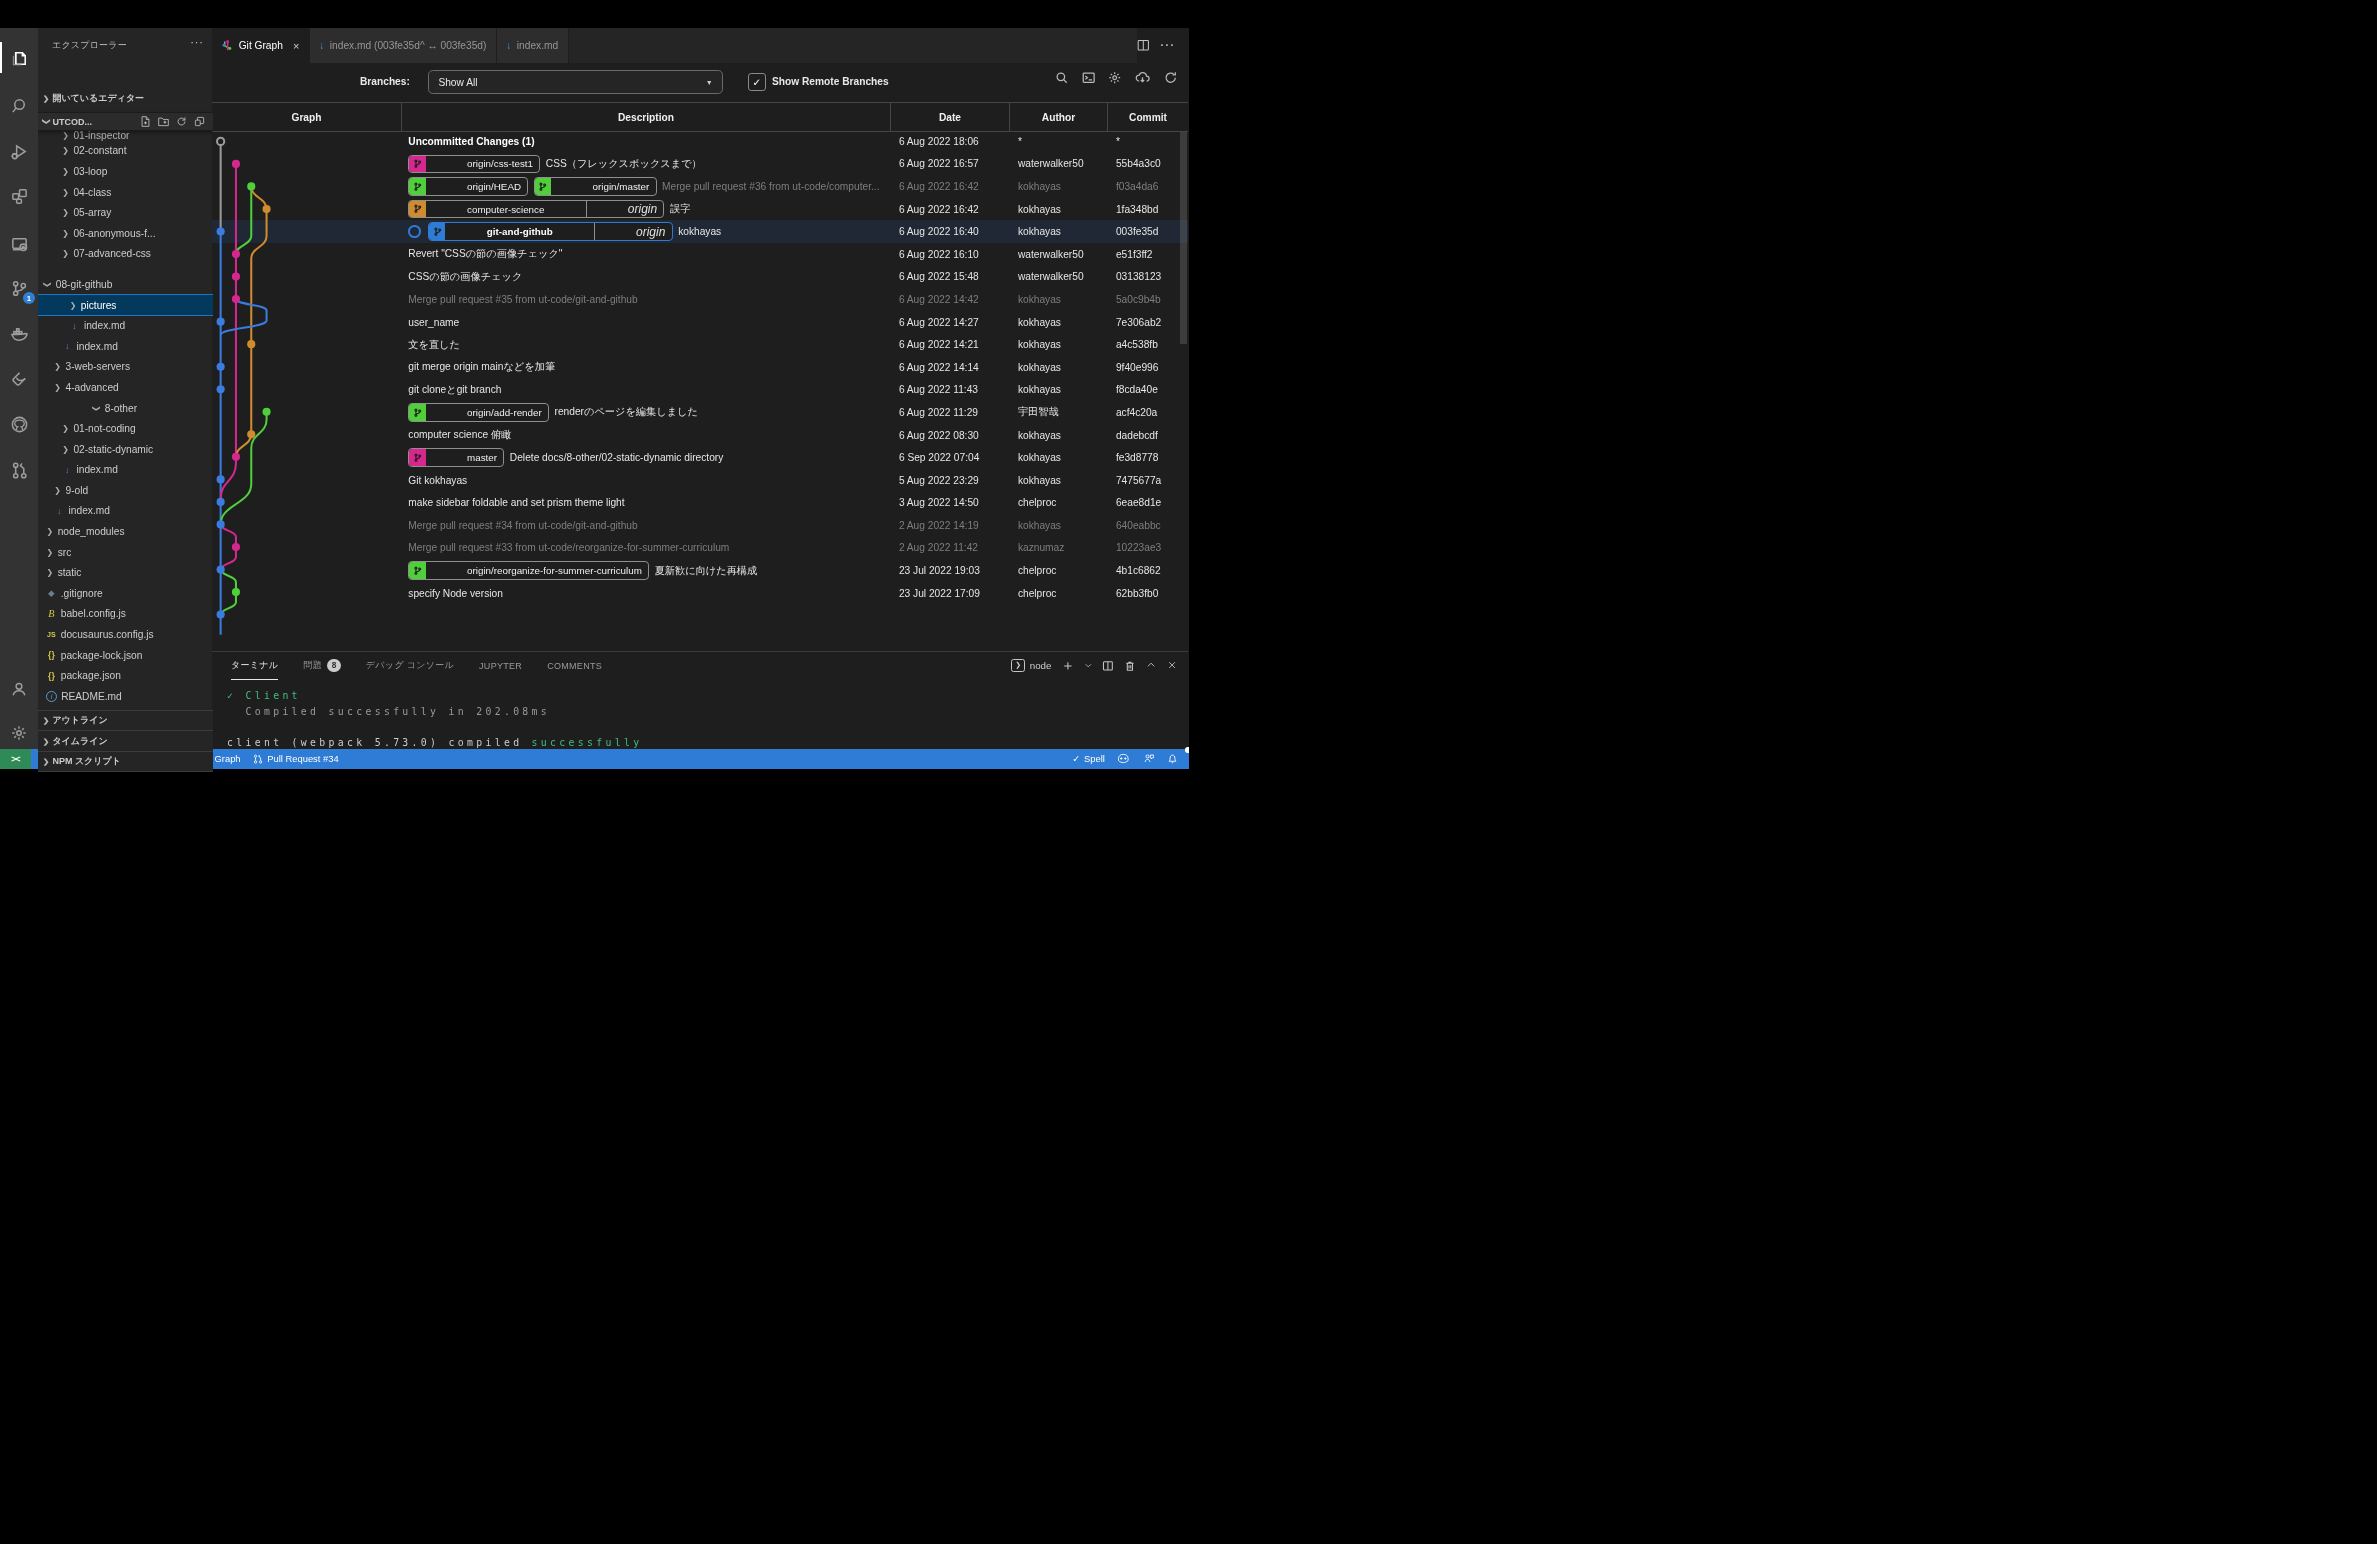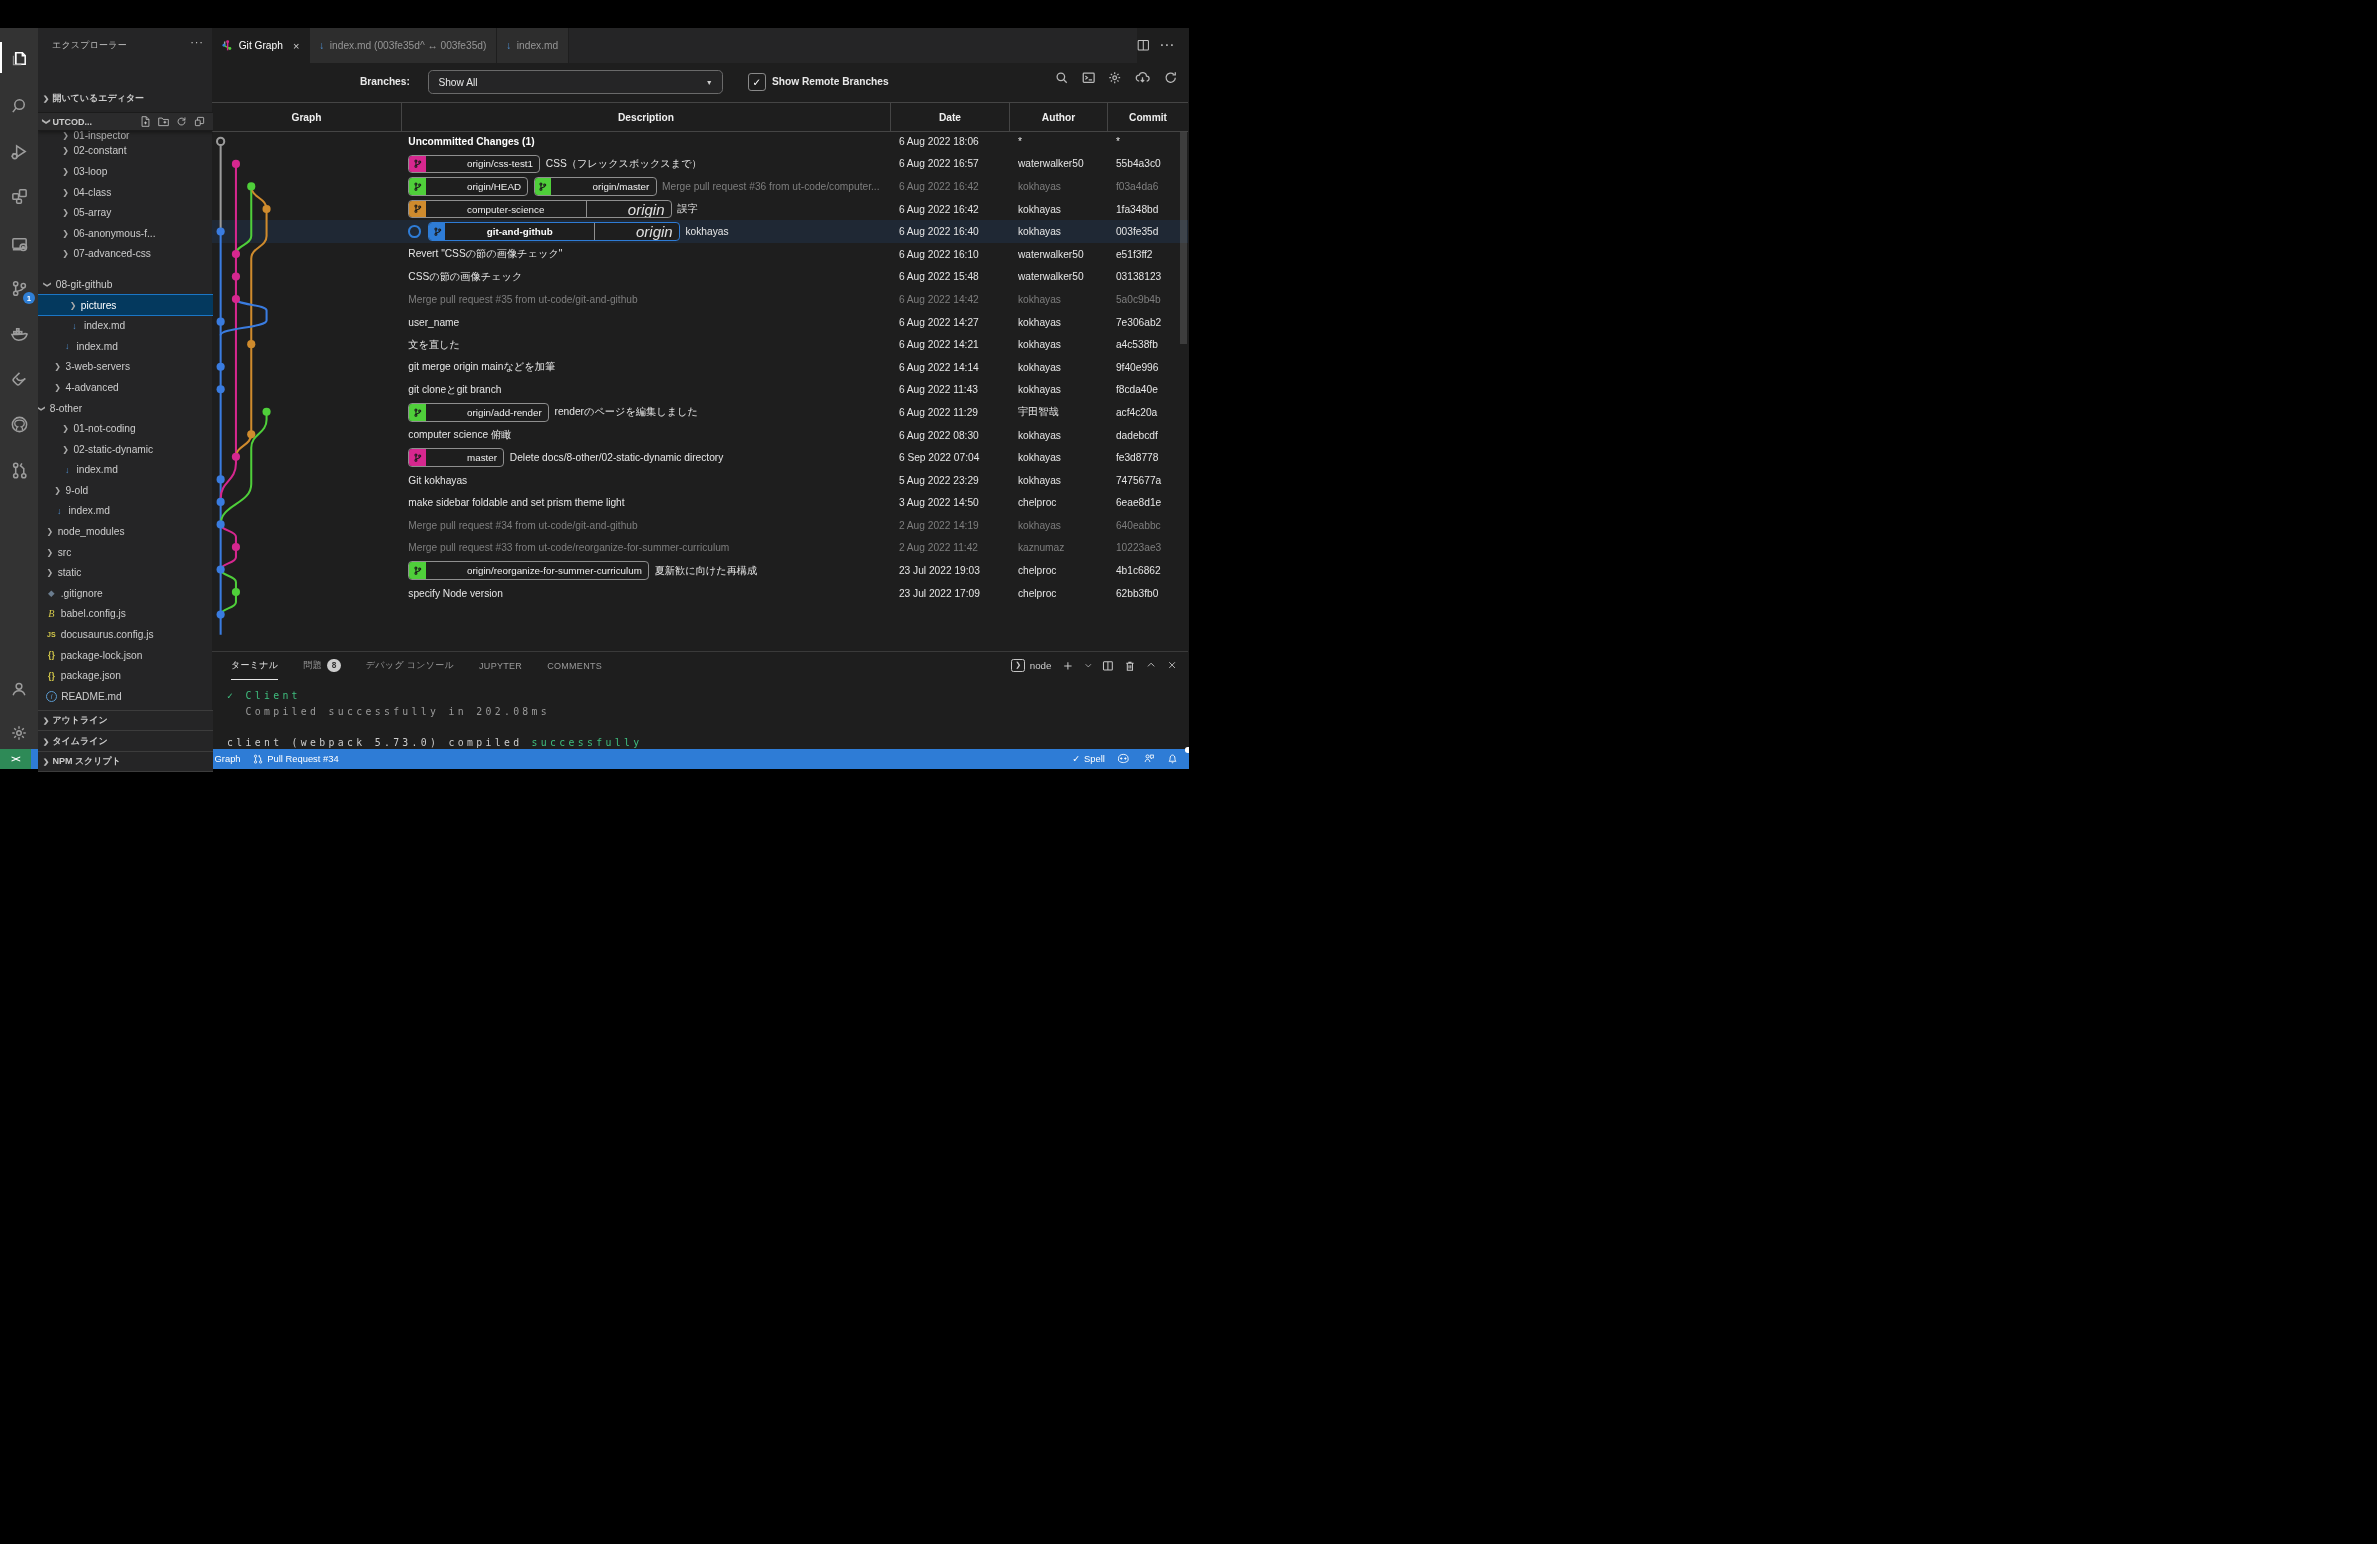--- a/index.html
+++ b/index.html
@@ -67,21 +67,21 @@
   .c-desc{width:489px;margin-left:190px;padding-left:6.3px;color:#e6e6e6;}
   .c-date{width:119px;padding-left:7.9px;color:#e6e6e6;}
   .c-auth{width:98px;padding-left:7.9px;color:#e6e6e6;}
   .c-com{width:80px;padding-left:7.9px;color:#e6e6e6;}
   .grow.muted .mtxt{color:#7e7e7e;}
   .grow .bold{font-weight:bold;color:#fff;}
   .chip{display:inline-flex;align-items:center;height:16.5px;border:0.8px solid #8f8f8f;border-radius:3.9px;overflow:hidden;background:#1e1e1e;flex:none;gap:35px;}
   .chip .seg-icon{width:16.5px;height:16.5px;display:flex;align-items:center;justify-content:center;}
   .chip .seg-label{padding:0 6.3px;color:#f0f0f0;font-size:9.8px;}
   .chip .seg-div{width:0.8px;height:16.5px;background:#8f8f8f;}
-  .chip .seg-label2{padding:0 6.3px;color:#e0e0e0;font-size:15px;font-style:italic;}
+  .chip .seg-label2{padding:0 6.3px;color:#e0e0e0;font-size:12px;font-style:italic;}
   .chip.sel{border:1.6px solid #2e7cd6;}
   .chip.sel .seg-label{font-weight:bold;color:#fff;}
   .ring{width:8.6px;height:8.6px;border-radius:50%;border:2px solid #2e7cd6;flex:none;margin-right:1.6px;}
   #graphsvg{position:absolute;left:0;top:102px;}
   #tb-scroll{position:absolute;right:0.8px;top:104px;width:7px;height:212px;background:rgba(121,121,121,.35);}
   
   #panel{left:212px;top:651px;width:976px;height:98px;background:#1e1e1e;border-top:0.8px solid #3a3a3a;}
   .ptabs{position:absolute;left:19px;top:0;height:27px;display:flex;align-items:center;gap:25px;font-size:9px;color:#9a9a9a;letter-spacing:0.3px;}
   .ptab{display:flex;align-items:center;gap:5.5px;height:27px;}
   .ptab.active{color:#e7e7e7;border-bottom:0.8px solid #e7e7e7;}
@@ -275,21 +275,21 @@
           <span>index.md</span>
         </div>
         <div class="trow" style="padding-left: 15.7px;">
           <span class="chev">❯</span>
           <span>3-web-servers</span>
         </div>
         <div class="trow" style="padding-left: 15.7px;">
           <span class="chev">❯</span>
           <span>4-advanced</span>
         </div>
-        <div class="trow" style="padding-left: 0;">
+        <div class="trow" style="padding-left: 7px; margin-left: 48px;">
           <span class="chev" style="display:inline-block;transform:rotate(90deg);">❯</span>
           <span>8-other</span>
         </div>
         <div class="trow" style="padding-left: 23.6px;">
           <span class="chev">❯</span>
           <span>01-not-coding</span>
         </div>
         <div class="trow" style="padding-left: 23.6px;">
           <span class="chev">❯</span>
           <span>02-static-dynamic</span>

